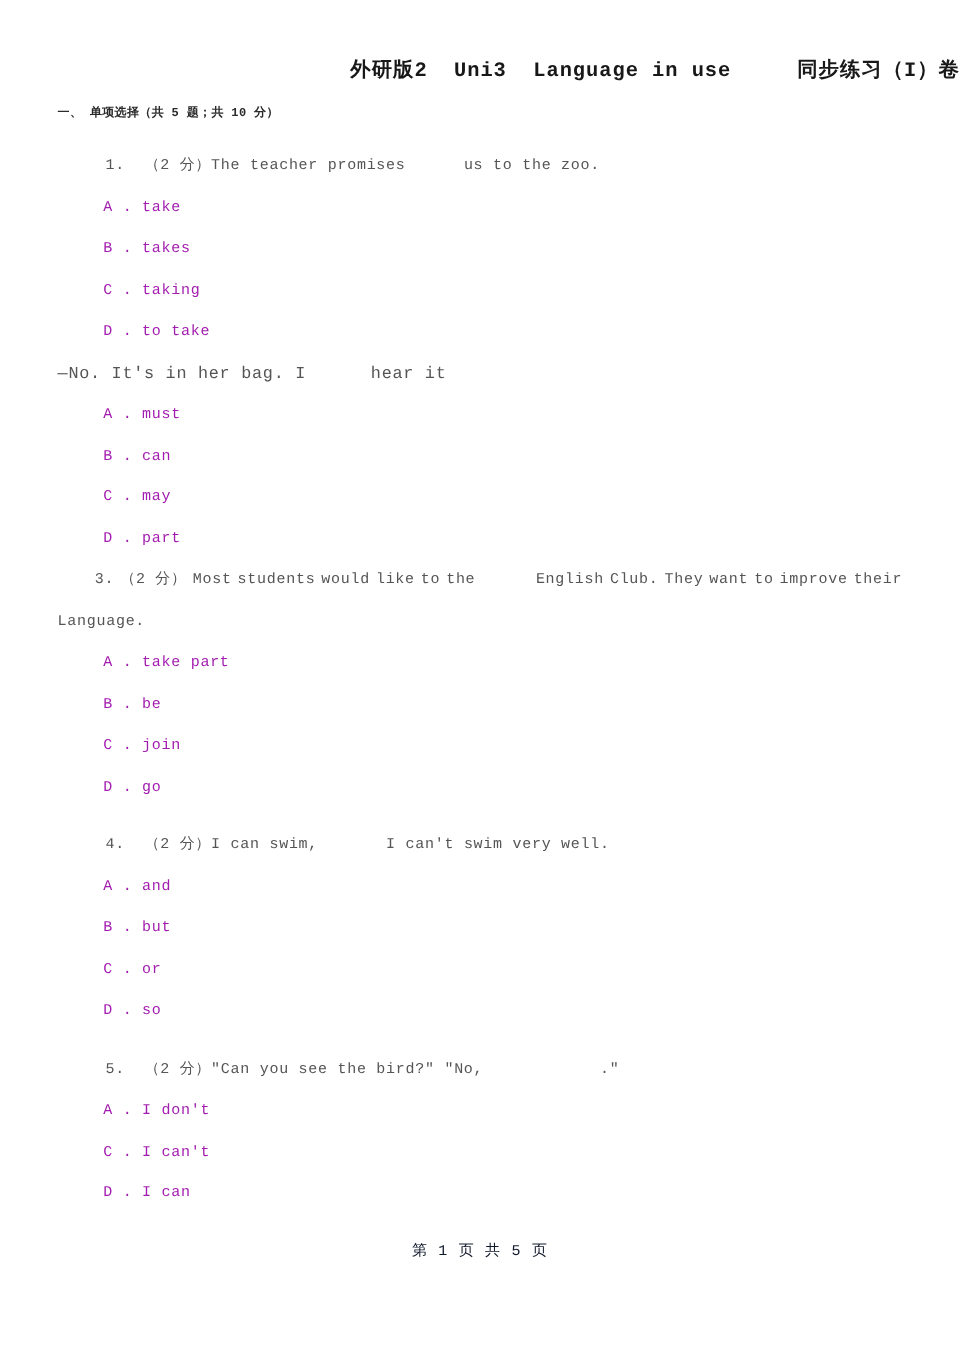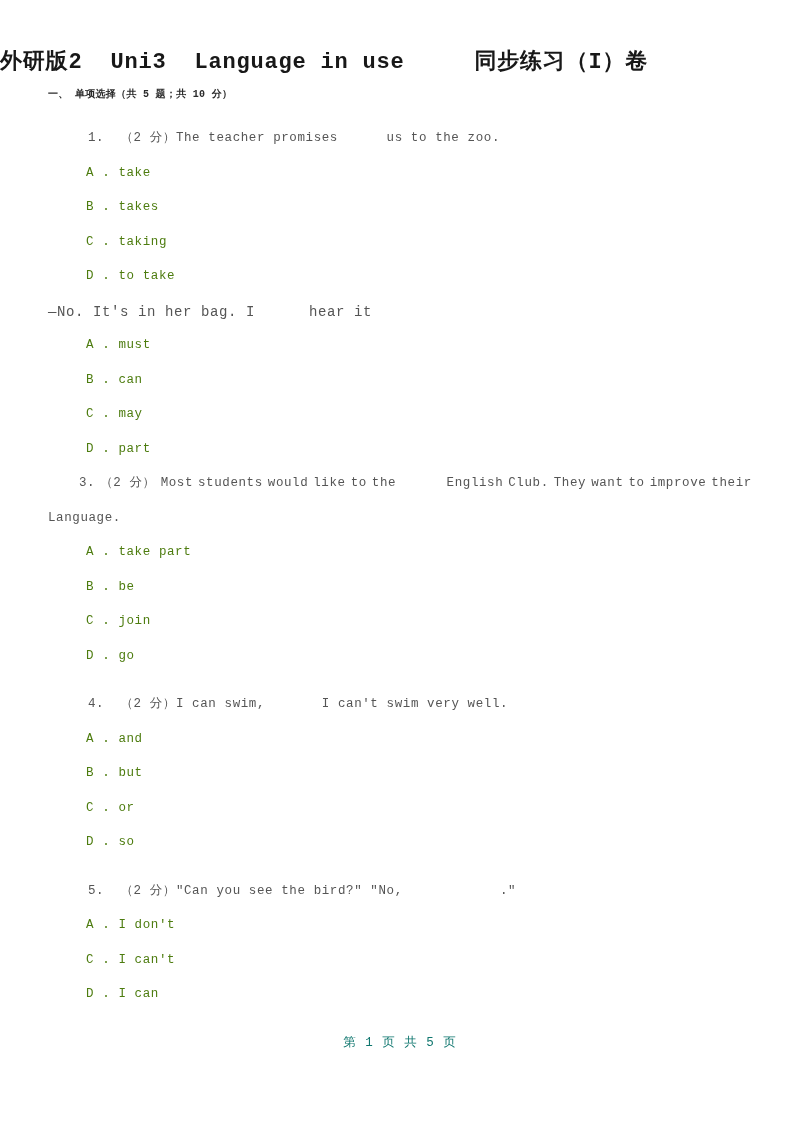--- a/index.html
+++ b/index.html
@@ -23,22 +23,22 @@
     height: 1132px;
     background: #ffffff;
   }
 
   
   .doc-title {
     position: absolute;
     top: 46px;
     left: 0;
     width: 800px;
-    text-align: left;
-    font-size: 22px;
+    text-align: right;
+    font-size: 17px;
     font-weight: bold;
     letter-spacing: 0.8px;
     color: #181818;
     white-space: pre;
   }
 
   
   .section-heading {
     position: absolute;
     top: 87px;
@@ -112,40 +112,40 @@
     color: #555555;
     letter-spacing: 0.6px;
     white-space: pre;
     line-height: 1;
   }
 
   
   .option {
     height: 34.5px;
     font-size: 12.5px;
-    color: #4d7c0f;
+    color: #a21caf;
     letter-spacing: 0.6px;
     white-space: pre;
     line-height: 1;
     padding-left: 38px;
   }
 
   .blank {
     display: inline-block;
   }
 
   
   .footer {
     position: absolute;
     top: 1034px;
     left: 0;
     width: 800px;
     text-align: center;
     font-size: 12.5px;
-    color: #0f766e;
+    color: #0f172a;
     letter-spacing: 1px;
     white-space: pre;
   }
 </style>
 </head>
 <body>
 
 <div class="page">
 
   <div class="doc-title">外研版2  Uni3  Language in use     同步练习（I）卷</div>

